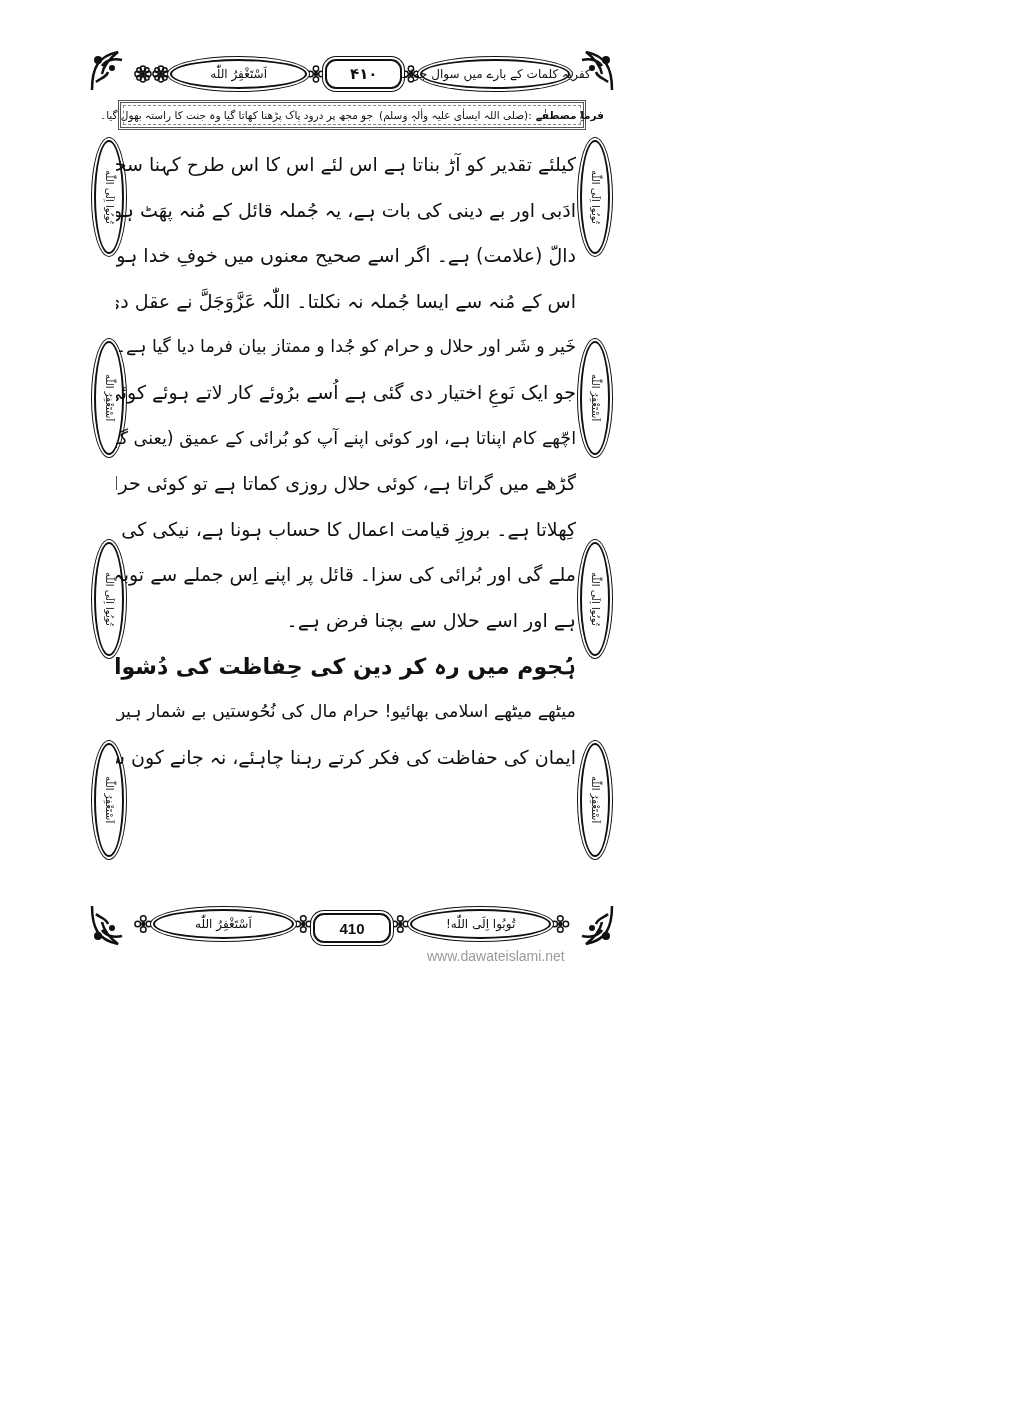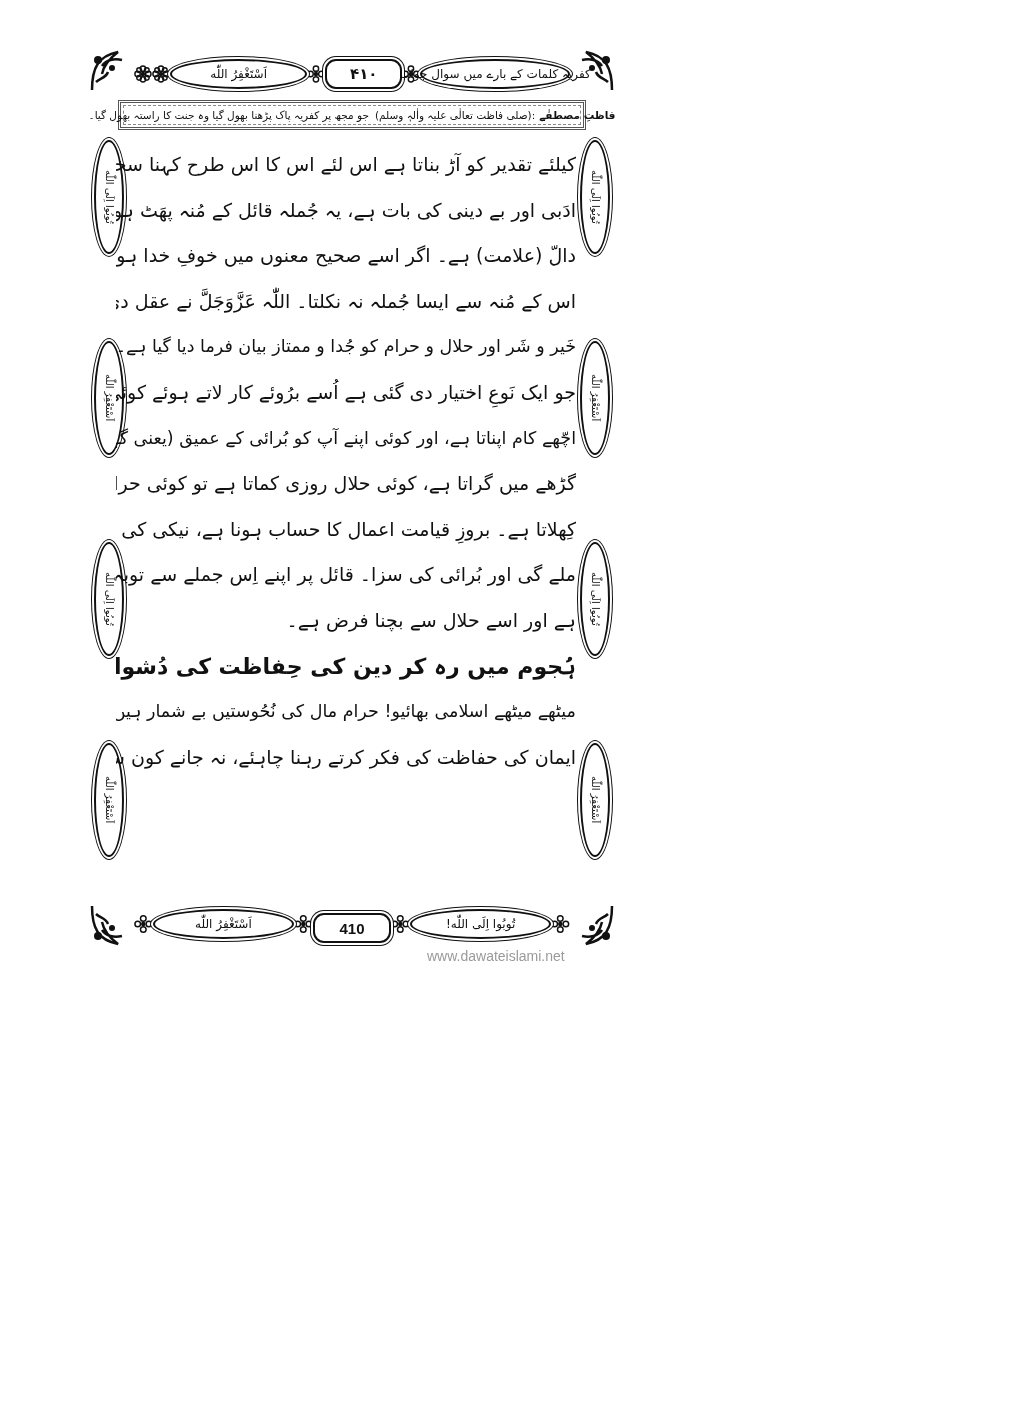--- a/index.html
+++ b/index.html
@@ -122,23 +122,23 @@
             <circle cx="16" cy="10" r="3"></circle>
           </g>
           <circle cx="10" cy="10" r="2.5" fill="#111"></circle>
         </svg></span>
     <div class="cartouche cart-wide" style="font-size:12px;">
         <span>کفریہ کلمات کے بارے میں سوال جواب</span>
       </div>
   </div>
 
   <div class="quote">
-    <span class="lead">فاظتِ مصطفٰے</span>
-    <span style="margin-left:6px;">:(صلی فاظت تعالٰی علیہ واٰلہٖ وسلم)</span>
-    <span>جو مجھ پر کفریہ پاک پڑھنا بھول گیا وہ جنت کا راستہ بھول گیا۔</span>
+    <span class="lead">فرماِ مصطفٰے</span>
+    <span style="margin-left:6px;">:(صلی اللہ ایساٰی علیہ واٰلہٖ وسلم)</span>
+    <span>جو مجھ پر درود پاک پڑھنا کھاتا گیا وہ جنت کا راستہ بھول گیا۔</span>
   </div>
 
   <div class="side left">
     <div class="vmed">
         <span>تُوبُوا اِلَی اللّٰه</span>
       </div>
     <div class="vmed">
         <span>اَسْتَغْفِرُ اللّٰه</span>
       </div>
     <div class="vmed">

